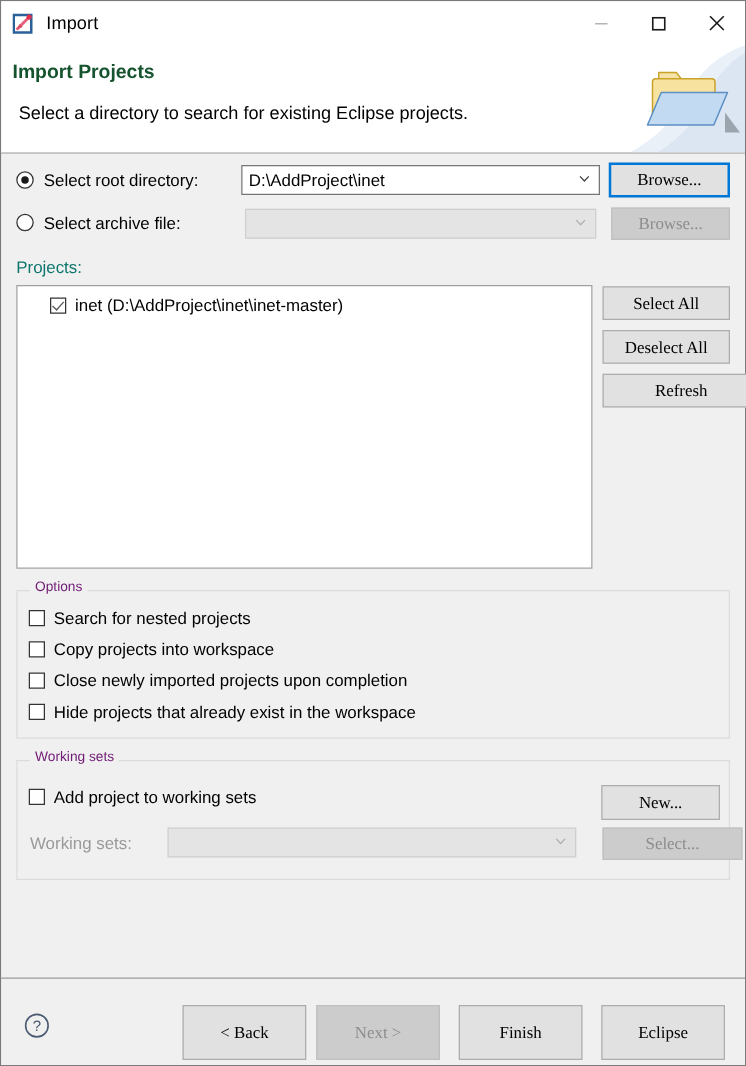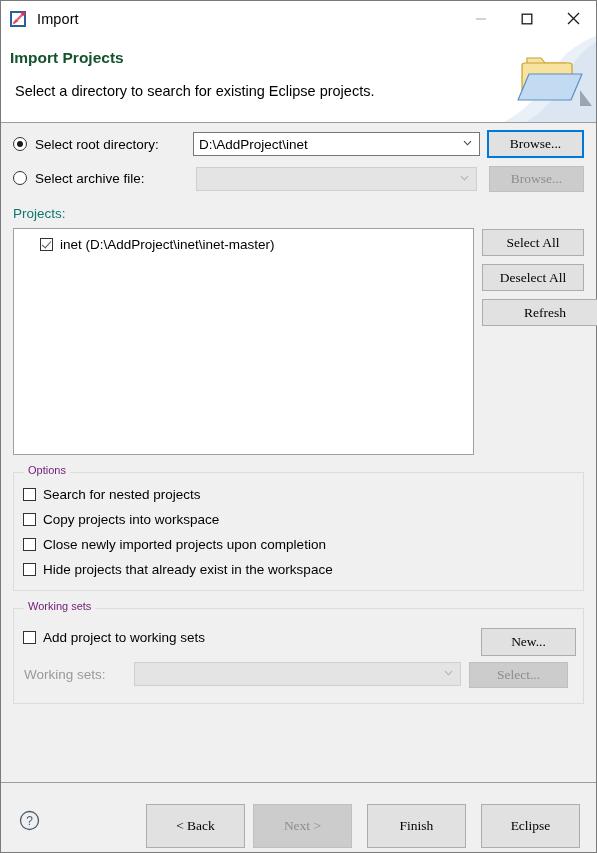--- a/index.html
+++ b/index.html
@@ -418,21 +418,21 @@
 
       <div class="combo disabled" style="position:absolute; left:120px; top:53px; width:327px;">
         <span class="combo-value"></span>
         <span class="combo-arrow">
           <svg width="9" height="9" viewBox="0 0 9 9">
               <path d="M1 2.5 L4.5 6.2 L8 2.5" fill="none" stroke="#b0b0b0" stroke-width="1.1"></path>
             </svg>
         </span>
       </div>
 
-      <div class="btn disabled" style="position:absolute; left:455px; top:53px; width:99px; height:26px;">Select...</div>
+      <div class="btn disabled" style="position:absolute; left:468px; top:53px; width:112px; height:26px;">Select...</div>
     </div>
 
   </div>
 
   <div class="footer">
     <div class="help-icon">
       <svg width="21" height="21" viewBox="0 0 21 21">
         <circle cx="10.5" cy="10.5" r="9" fill="none" stroke="#4a5a70" stroke-width="1.3"></circle>
         <text x="10.5" y="15" text-anchor="middle" font-family="Liberation Sans, sans-serif" font-size="12" fill="#4a5a70">?</text>
       </svg>

